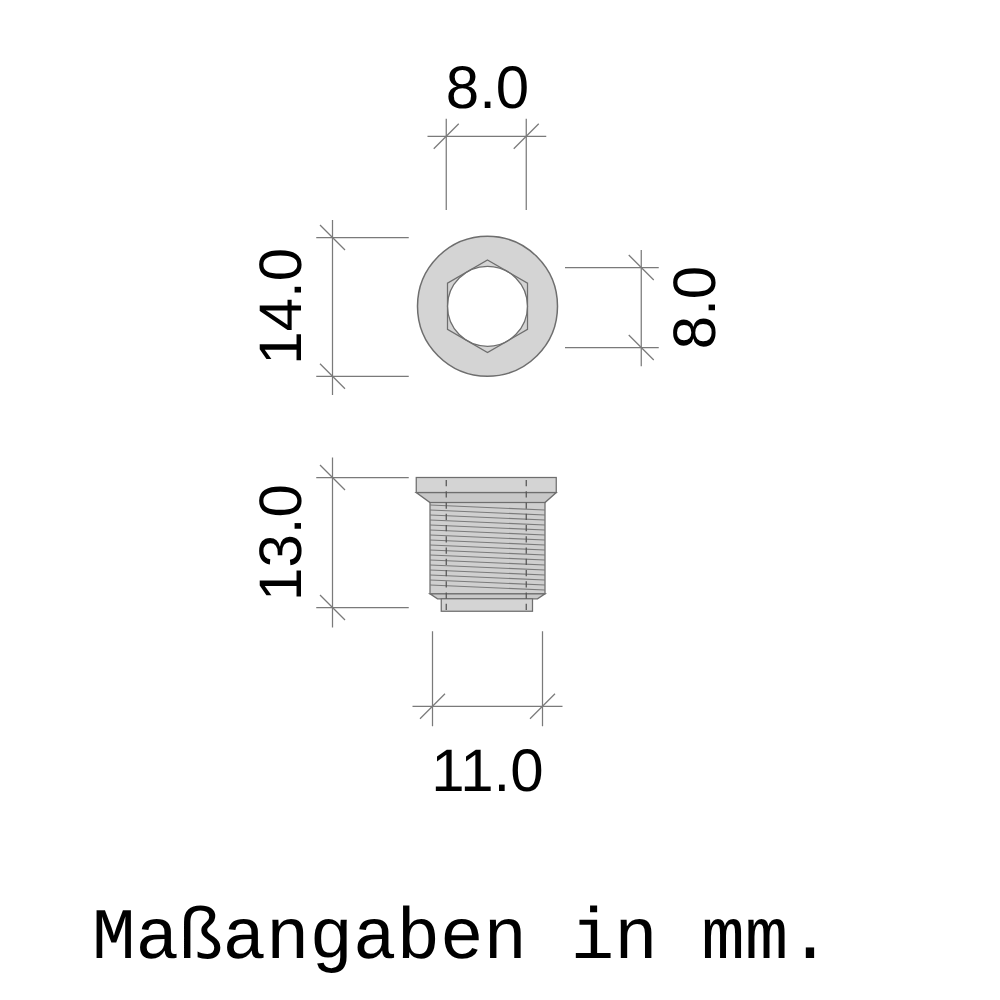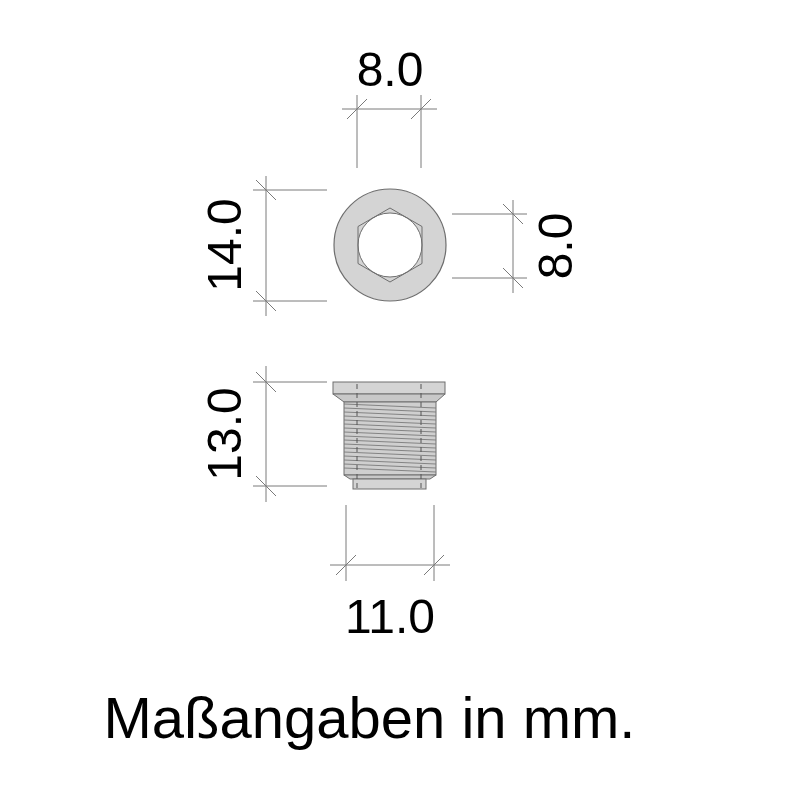--- a/index.html
+++ b/index.html
@@ -1,21 +1,21 @@
 <!DOCTYPE html>
 <html><head>
   <meta charset="utf-8">
   <style>
     html, body { margin: 0; padding: 0; background: #ffffff; }
     body { width: 800px; height: 800px; position: relative; overflow: hidden;
            font-family: "Liberation Sans", sans-serif; }
     #drawing { position: absolute; left: 0; top: 0; width: 800px; height: 800px; }
     .dim-text { font-family: "Liberation Sans", sans-serif; font-size: 48px; fill: #000; }
-    .caption { position: absolute; left: 0; top: 684px; width: 739px; text-align: center;
-               font-family: Liberation Sans, sans-serif; font-size: 58px; color: #000; letter-spacing: 0px; }
+    .caption { position: absolute; left: 0; top: 719px; width: 739px; text-align: center;
+               font-family: Liberation Mono, monospace; font-size: 58px; color: #000; letter-spacing: 0px; }
   </style>
 </head>
 <body>
 
 <svg id="drawing" viewBox="0 0 800 800" xmlns="http://www.w3.org/2000/svg">
 
   <g>
 
     <circle cx="390" cy="245" r="56" fill="#d4d4d4" stroke="#6e6e6e" stroke-width="1.2"></circle>
 

